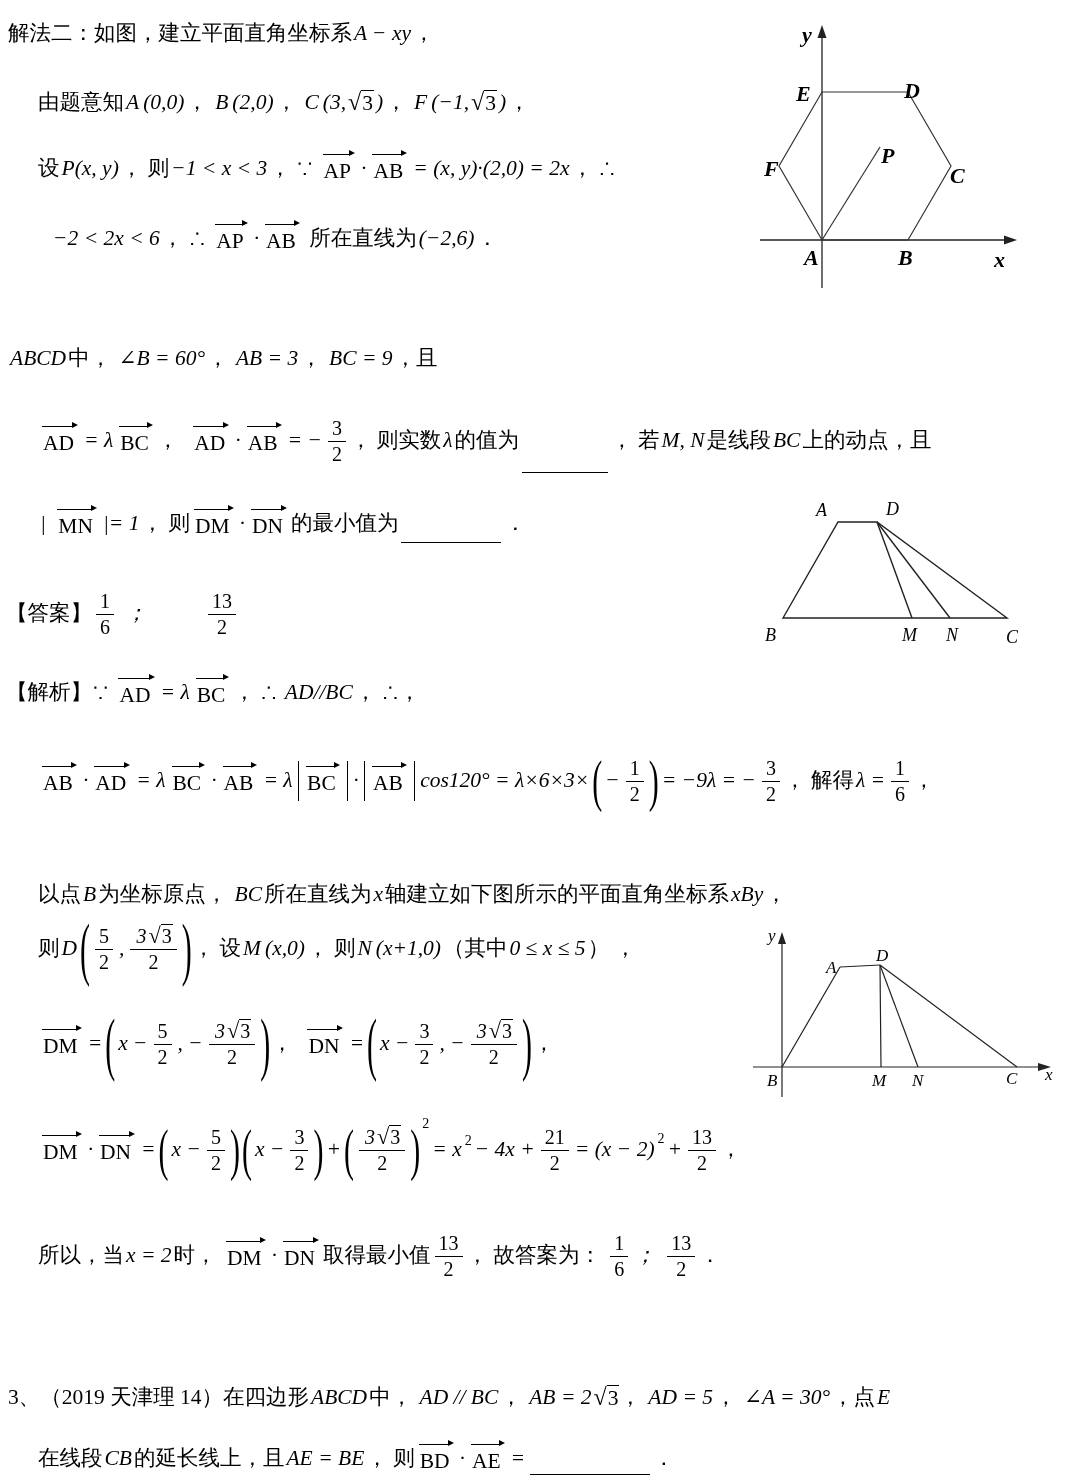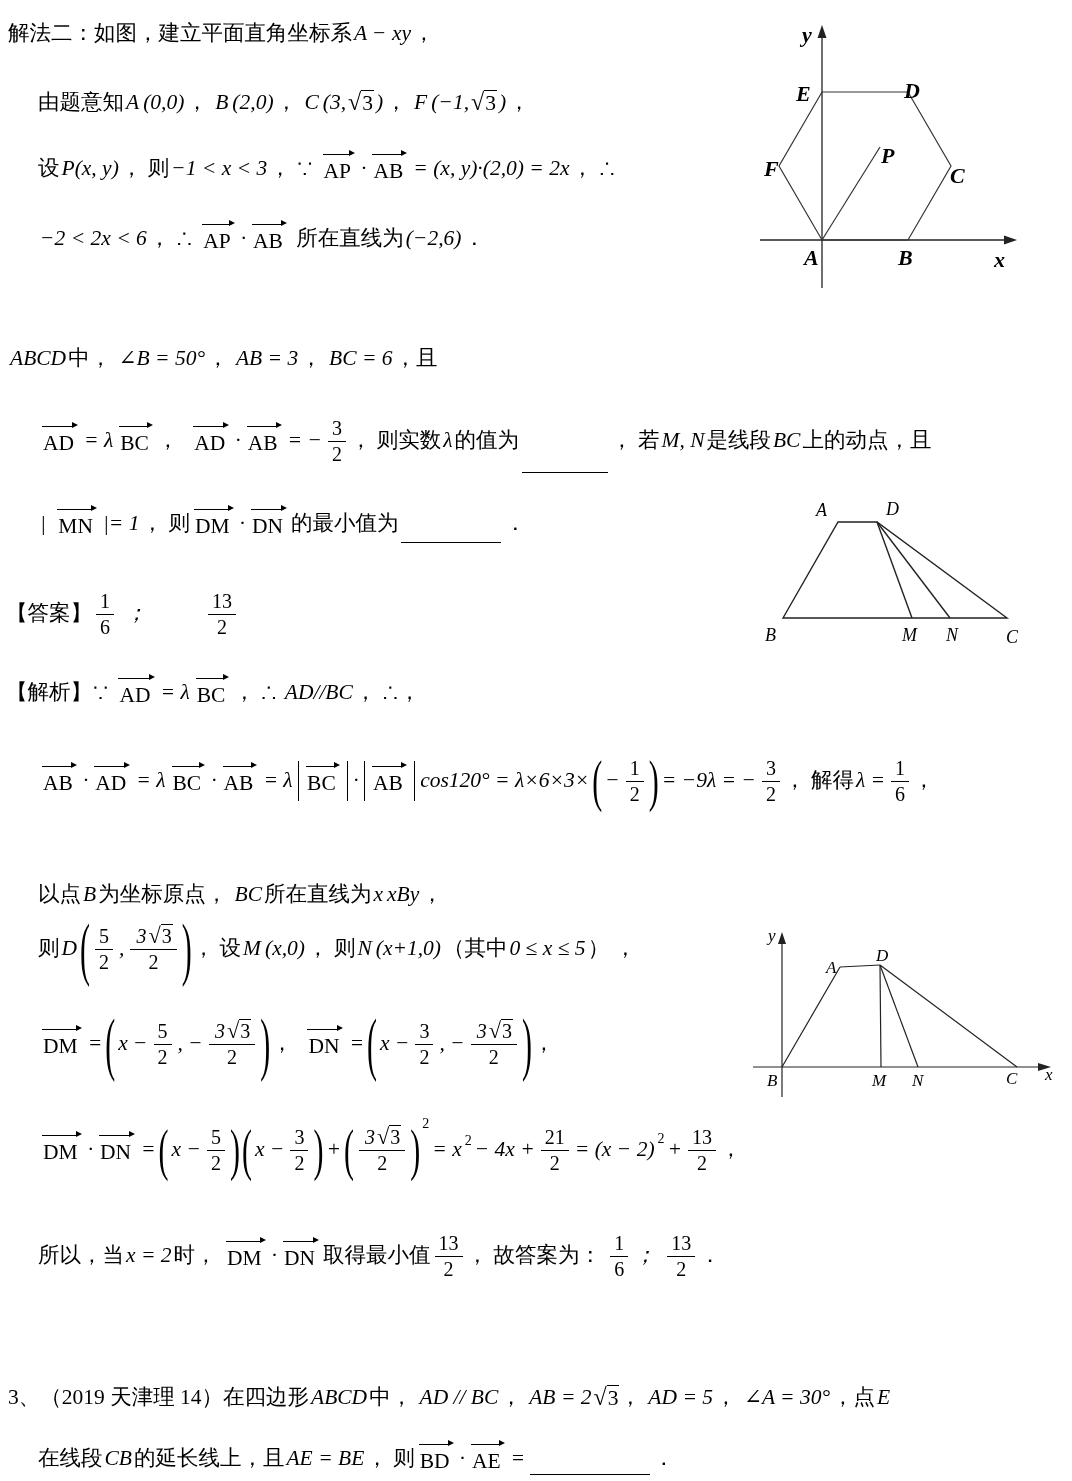--- a/index.html
+++ b/index.html
@@ -32,28 +32,28 @@
   .xslbl{font-size:17px;}
 </style>
 </head>
 <body>
 
 <div id="page">
 
   <div class="line" style="left:8px;top:18px;height:32px"><span class="tk-txt">解法二：如图，建立平面直角坐标系</span><span class="tk-it">A − xy</span><span class="tk-txt">，</span></div>
   <div class="line" style="left:38px;top:80px;height:46px"><span class="tk-txt">由题意知</span><span class="tk-it">A</span><span class="tk-it">(0,0)</span><span class="tk-txt">， </span><span class="tk-it">B</span><span class="tk-it">(2,0)</span><span class="tk-txt">， </span><span class="tk-it">C</span><span class="tk-it">(3,</span><span class="tk-sqrt"><span class="rad">√</span><span class="bod">3</span></span><span class="tk-it">)</span><span class="tk-txt">， </span><span class="tk-it">F</span><span class="tk-it">(−1,</span><span class="tk-sqrt"><span class="rad">√</span><span class="bod">3</span></span><span class="tk-it">)</span><span class="tk-txt">，</span></div>
   <div class="line" style="left:38px;top:148px;height:42px"><span class="tk-txt">设</span><span class="tk-it">P(x, y)</span><span class="tk-txt">， 则</span><span class="tk-it">−1 &lt; x &lt; 3</span><span class="tk-txt">， ∵ </span><span class="tk-vec">AP</span><span class="tk-it">·</span><span class="tk-vec">AB</span><span class="tk-it">= (x, y)·(2,0) = 2x</span><span class="tk-txt">， ∴</span></div>
-  <div class="line" style="left:38px;top:218px;height:42px"><span class="tk-it">−2 &lt; 2x &lt; 6</span><span class="tk-txt">， ∴ </span><span class="tk-vec">AP</span><span class="tk-it">·</span><span class="tk-vec">AB</span><span class="tk-txt"> 所在直线为</span><span class="tk-it">(−2,6)</span><span class="tk-txt">．</span></div>
-  <div class="line" style="left:8px;top:340px;height:38px"><span class="tk-it">ABCD</span><span class="tk-txt">中， </span><span class="tk-it">∠B = 50°</span><span class="tk-txt">， </span><span class="tk-it">AB = 3</span><span class="tk-txt">， </span><span class="tk-it">BC = 6</span><span class="tk-txt">，且</span></div>
+  <div class="line" style="left:51px;top:218px;height:42px"><span class="tk-it">−2 &lt; 2x &lt; 6</span><span class="tk-txt">， ∴ </span><span class="tk-vec">AP</span><span class="tk-it">·</span><span class="tk-vec">AB</span><span class="tk-txt"> 所在直线为</span><span class="tk-it">(−2,6)</span><span class="tk-txt">．</span></div>
+  <div class="line" style="left:8px;top:340px;height:38px"><span class="tk-it">ABCD</span><span class="tk-txt">中， </span><span class="tk-it">∠B = 60°</span><span class="tk-txt">， </span><span class="tk-it">AB = 3</span><span class="tk-txt">， </span><span class="tk-it">BC = 9</span><span class="tk-txt">，且</span></div>
   <div class="line" style="left:38px;top:404px;height:74px"><span class="tk-vec">AD</span><span class="tk-it">= λ</span><span class="tk-vec">BC</span><span class="tk-txt">，  </span><span class="tk-vec">AD</span><span class="tk-it">·</span><span class="tk-vec">AB</span><span class="tk-it">= −</span><span class="tk-frac"><span class="num">3</span><span class="den">2</span></span><span class="tk-txt">， 则实数</span><span class="tk-it">λ</span><span class="tk-txt">的值为</span><span class="tk-blank" style="width: 86px;"></span><span class="tk-txt">， 若</span><span class="tk-it">M, N</span><span class="tk-txt">是线段</span><span class="tk-it">BC</span><span class="tk-txt">上的动点，且</span></div>
   <div class="line" style="left:38px;top:500px;height:48px"><span class="tk-it">| </span><span class="tk-vec">MN</span><span class="tk-it">|= 1</span><span class="tk-txt">， 则</span><span class="tk-vec">DM</span><span class="tk-it">·</span><span class="tk-vec">DN</span><span class="tk-txt">的最小值为</span><span class="tk-blank" style="width: 100px;"></span><span class="tk-txt">．</span></div>
   <div class="line" style="left:6px;top:578px;height:72px"><span class="tk-txt">【答案】</span><span class="tk-frac"><span class="num">1</span><span class="den">6</span></span><span class="tk-it"> ；</span><span class="tk-gap" style="width: 55px;"></span><span class="tk-frac"><span class="num">13</span><span class="den">2</span></span></div>
   <div class="line" style="left:6px;top:672px;height:42px"><span class="tk-txt">【解析】∵ </span><span class="tk-vec">AD</span><span class="tk-it">= λ</span><span class="tk-vec">BC</span><span class="tk-txt">， ∴ </span><span class="tk-it">AD//BC</span><span class="tk-txt">， ∴</span><span class="tk-txt">，</span></div>
   <div class="line" style="left:38px;top:736px;height:90px"><span class="tk-vec">AB</span><span class="tk-it">·</span><span class="tk-vec">AD</span><span class="tk-it">= λ</span><span class="tk-vec">BC</span><span class="tk-it">·</span><span class="tk-vec">AB</span><span class="tk-it">= λ</span><span class="tk-vbar"></span><span class="tk-vec">BC</span><span class="tk-vbar"></span><span class="tk-it">·</span><span class="tk-vbar"></span><span class="tk-vec">AB</span><span class="tk-vbar"></span><span class="tk-it">cos120° = λ×6×3×</span><span class="tk-paren">(</span><span class="tk-it">−</span><span class="tk-frac"><span class="num">1</span><span class="den">2</span></span><span class="tk-paren">)</span><span class="tk-it">= −9λ = −</span><span class="tk-frac"><span class="num">3</span><span class="den">2</span></span><span class="tk-txt">， 解得</span><span class="tk-it">λ =</span><span class="tk-frac"><span class="num">1</span><span class="den">6</span></span><span class="tk-txt">，</span></div>
-  <div class="line" style="left:38px;top:876px;height:38px"><span class="tk-txt">以点</span><span class="tk-it">B</span><span class="tk-txt">为坐标原点， </span><span class="tk-it">BC</span><span class="tk-txt">所在直线为</span><span class="tk-it">x</span><span class="tk-it">xBy</span><span class="tk-txt">，</span></div>
+  <div class="line" style="left:38px;top:876px;height:38px"><span class="tk-txt">以点</span><span class="tk-it">B</span><span class="tk-txt">为坐标原点， </span><span class="tk-it">BC</span><span class="tk-txt">所在直线为</span><span class="tk-it">x</span><span class="tk-txt">轴建立如下图所示的平面直角坐标系</span><span class="tk-it">xBy</span><span class="tk-txt">，</span></div>
   <div class="line" style="left:38px;top:908px;height:82px"><span class="tk-txt">则</span><span class="tk-it">D</span><span class="tk-paren" style="transform: scaleY(2.3);">(</span><span class="tk-frac"><span class="num">5</span><span class="den">2</span></span><span class="tk-it">,</span><span class="tk-frac"><span class="num"><span class="tk-it">3</span><span class="tk-sqrt"><span class="rad">√</span><span class="bod">3</span></span></span><span class="den">2</span></span><span class="tk-paren" style="transform: scaleY(2.3);">)</span><span class="tk-txt">， 设</span><span class="tk-it">M</span><span class="tk-it">(x,0)</span><span class="tk-txt">， 则</span><span class="tk-it">N</span><span class="tk-it">(x+1,0)</span><span class="tk-txt">（其中</span><span class="tk-it">0 ≤ x ≤ 5</span><span class="tk-txt">） ，</span></div>
   <div class="line" style="left:38px;top:1002px;height:84px"><span class="tk-vec">DM</span><span class="tk-it">=</span><span class="tk-paren" style="transform: scaleY(2.3);">(</span><span class="tk-it">x −</span><span class="tk-frac"><span class="num">5</span><span class="den">2</span></span><span class="tk-it">, −</span><span class="tk-frac"><span class="num"><span class="tk-it">3</span><span class="tk-sqrt"><span class="rad">√</span><span class="bod">3</span></span></span><span class="den">2</span></span><span class="tk-paren" style="transform: scaleY(2.3);">)</span><span class="tk-txt">，  </span><span class="tk-vec">DN</span><span class="tk-it">=</span><span class="tk-paren" style="transform: scaleY(2.3);">(</span><span class="tk-it">x −</span><span class="tk-frac"><span class="num">3</span><span class="den">2</span></span><span class="tk-it">, −</span><span class="tk-frac"><span class="num"><span class="tk-it">3</span><span class="tk-sqrt"><span class="rad">√</span><span class="bod">3</span></span></span><span class="den">2</span></span><span class="tk-paren" style="transform: scaleY(2.3);">)</span><span class="tk-txt">，</span></div>
   <div class="line" style="left:38px;top:1106px;height:88px"><span class="tk-vec">DM</span><span class="tk-it">·</span><span class="tk-vec">DN</span><span class="tk-it">=</span><span class="tk-paren">(</span><span class="tk-it">x −</span><span class="tk-frac"><span class="num">5</span><span class="den">2</span></span><span class="tk-paren">)</span><span class="tk-paren">(</span><span class="tk-it">x −</span><span class="tk-frac"><span class="num">3</span><span class="den">2</span></span><span class="tk-paren">)</span><span class="tk-it">+</span><span class="tk-paren">(</span><span class="tk-frac"><span class="num"><span class="tk-it">3</span><span class="tk-sqrt"><span class="rad">√</span><span class="bod">3</span></span></span><span class="den">2</span></span><span class="tk-paren">)</span><span class="tk-sup" style="transform: translateY(-26px);">2</span><span class="tk-it">= x</span><span class="tk-sup">2</span><span class="tk-it">− 4x +</span><span class="tk-frac"><span class="num">21</span><span class="den">2</span></span><span class="tk-it">= (x − 2)</span><span class="tk-sup" style="transform: translateY(-11px);">2</span><span class="tk-it">+</span><span class="tk-frac"><span class="num">13</span><span class="den">2</span></span><span class="tk-txt">，</span></div>
   <div class="line" style="left:38px;top:1218px;height:76px"><span class="tk-txt">所以，当</span><span class="tk-it">x = 2</span><span class="tk-txt">时， </span><span class="tk-vec">DM</span><span class="tk-it">·</span><span class="tk-vec">DN</span><span class="tk-txt">取得最小值</span><span class="tk-frac"><span class="num">13</span><span class="den">2</span></span><span class="tk-txt">， 故答案为： </span><span class="tk-frac"><span class="num">1</span><span class="den">6</span></span><span class="tk-it">； </span><span class="tk-frac"><span class="num">13</span><span class="den">2</span></span><span class="tk-txt">．</span></div>
   <div class="line" style="left:8px;top:1376px;height:44px"><span class="tk-txt">3、（2019 天津理 14）在四边形</span><span class="tk-it">ABCD</span><span class="tk-txt">中， </span><span class="tk-it">AD // BC</span><span class="tk-txt">， </span><span class="tk-it">AB = 2</span><span class="tk-sqrt"><span class="rad">√</span><span class="bod">3</span></span><span class="tk-txt">， </span><span class="tk-it">AD = 5</span><span class="tk-txt">， </span><span class="tk-it">∠A = 30°</span><span class="tk-txt">，点</span><span class="tk-it">E</span></div>
   <div class="line" style="left:38px;top:1438px;height:42px"><span class="tk-txt">在线段</span><span class="tk-it">CB</span><span class="tk-txt">的延长线上，且</span><span class="tk-it">AE = BE</span><span class="tk-txt">， 则</span><span class="tk-vec">BD</span><span class="tk-it">·</span><span class="tk-vec">AE</span><span class="tk-it">=</span><span class="tk-blank" style="width: 120px;"></span><span class="tk-txt">．</span></div>
 
   <svg style="left:740px;top:10px" width="300" height="290" viewBox="0 0 300 290">
     <line x1="82" y1="26" x2="82" y2="278" stroke="#222" stroke-width="1.3"></line>
     <polygon points="82,15 77.5,28 86.5,28" fill="#222"></polygon>

